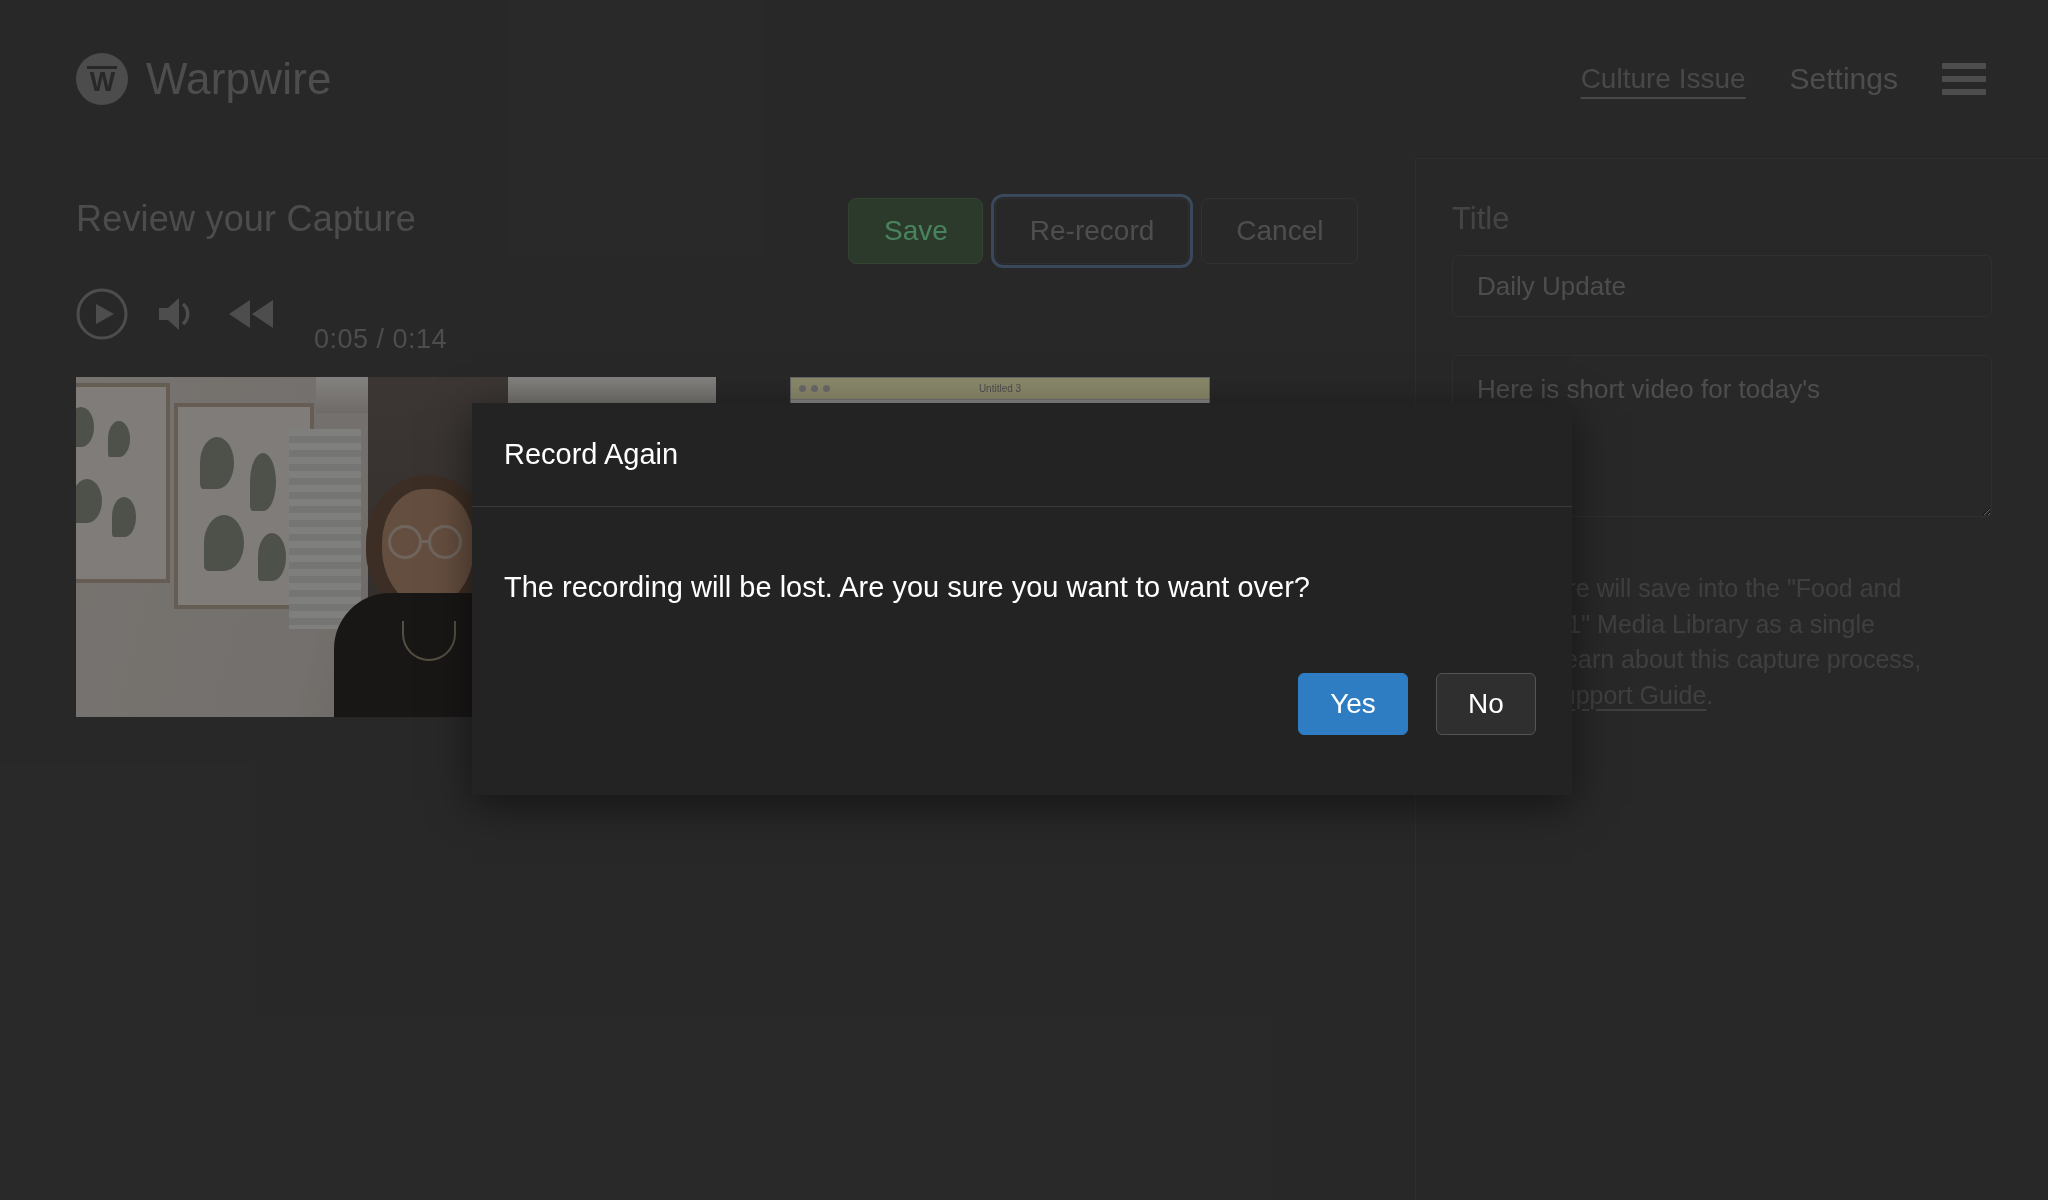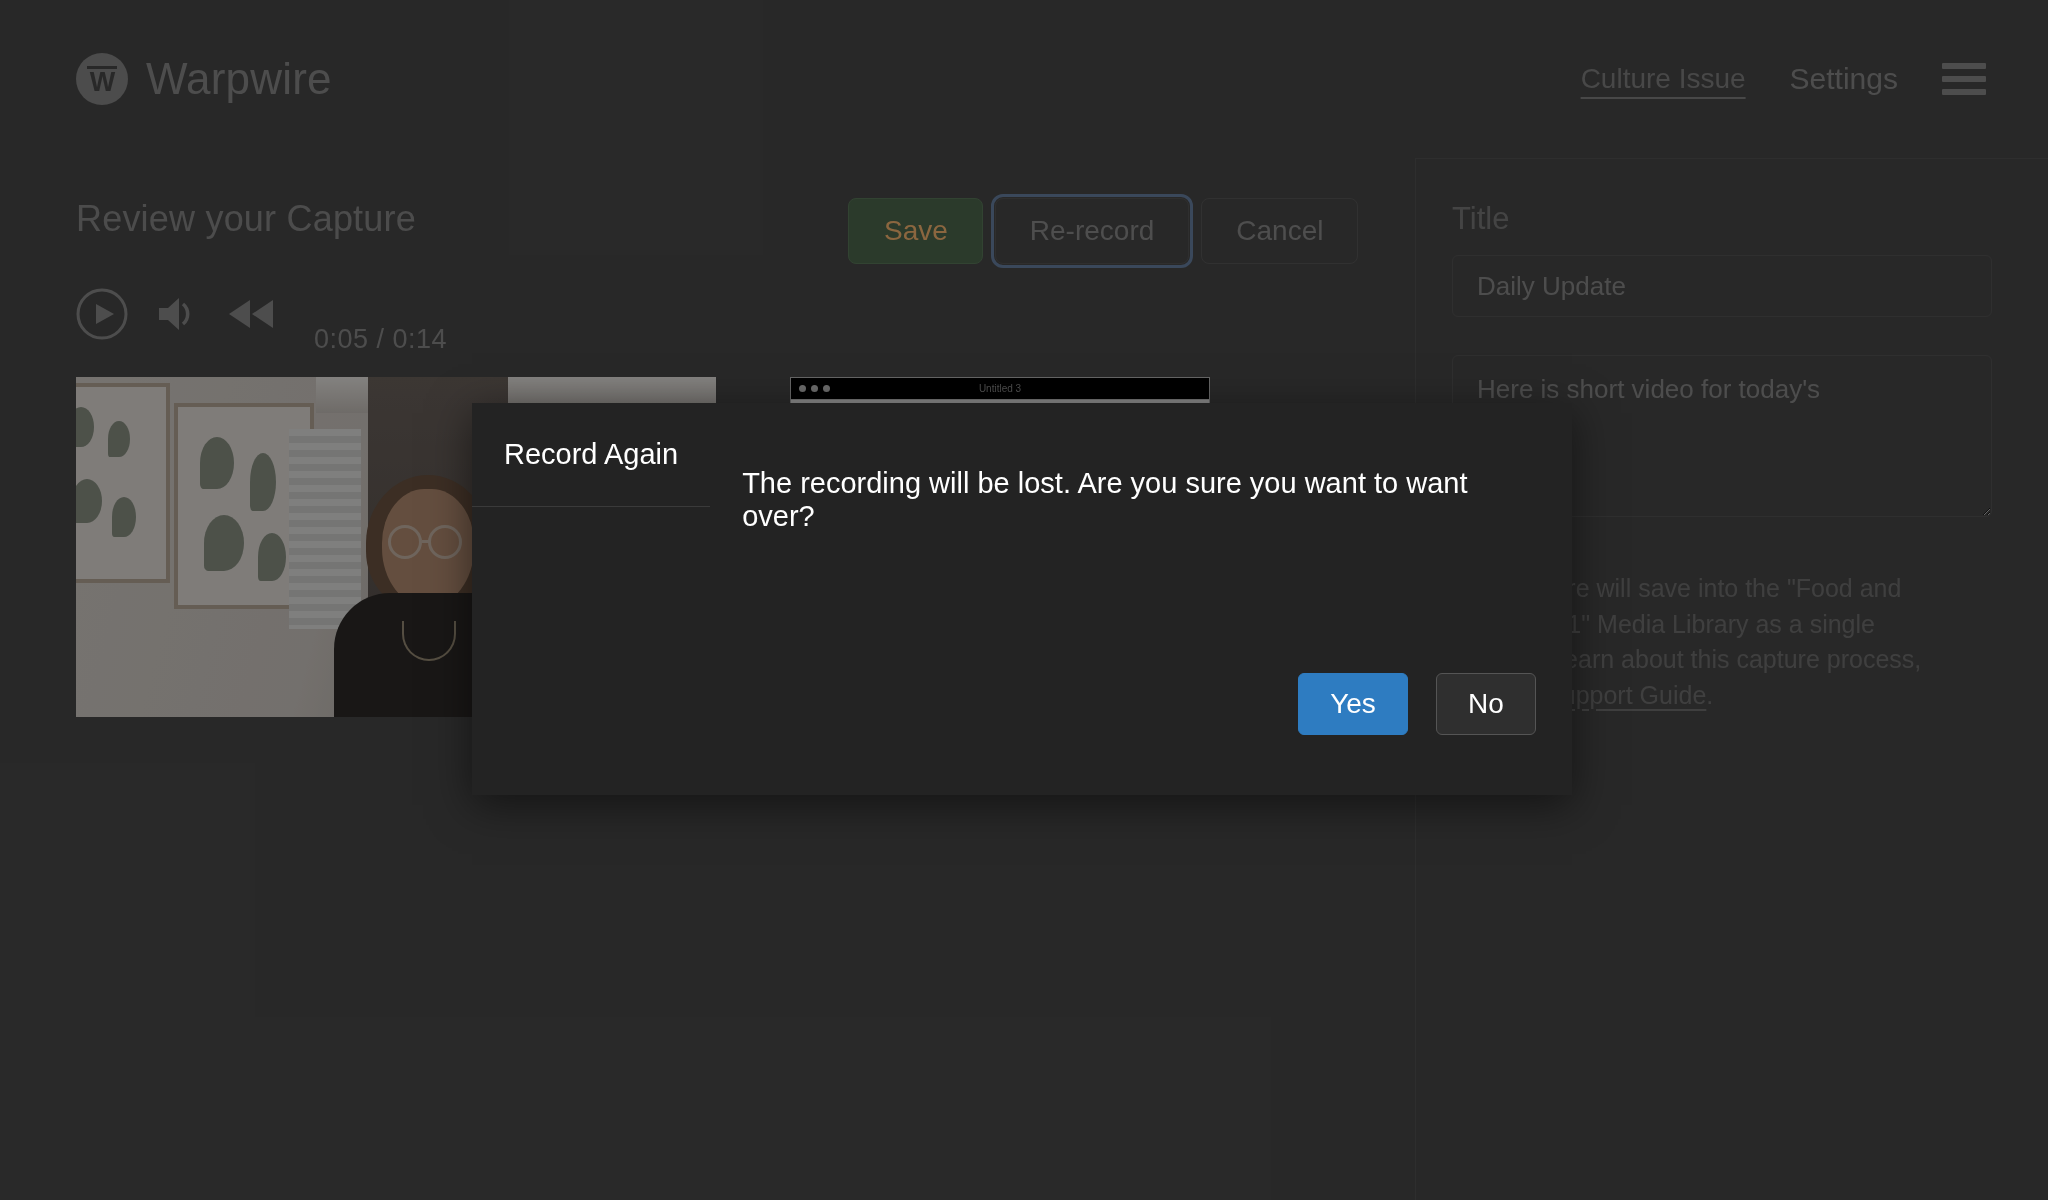--- a/index.html
+++ b/index.html
@@ -118,21 +118,21 @@
     font-size: 28px;
     padding: 16px 34px;
     border-radius: 8px;
     border: 1px solid transparent;
     background: transparent;
     color: #8e8e8e;
     font-family: inherit;
     cursor: pointer;
     line-height: 1.15;
   }
-  .act-btn.save   { background: #4f6b4f; border-color: #5c7a5c; color: #fdba74; padding-left: 35px; }
+  .act-btn.save   { background: #4f6b4f; border-color: #5c7a5c; color: #86efac; padding-left: 35px; }
   .act-btn.cancel { border-color: #5a5a5a; }
   .act-btn.rerecord {
     border-color: #575757;
     outline: 3px solid #6b84a6;
     outline-offset: 1px;
   }
 
   
   #player-controls {
     margin-top: 36px;
@@ -222,21 +222,21 @@
     border-radius: 0 0 28px 28px;
   }
 
   .preview-screen {
     width: 420px; height: 250px;
     background: #efefef;
     border: 1px solid #b9b9b9;
     overflow: hidden;
   }
   .ps-titlebar {
-    height: 22px; background: #000000;
+    height: 22px; background: #fef9c3;
     border-bottom: 1px solid #cfcfcf;
     display: flex; align-items: center; padding: 0 8px;
     position: relative;
   }
   .ps-dot { width: 7px; height: 7px; border-radius: 50%; background: #c2c2c2; margin-right: 5px; }
   .ps-doctitle {
     position: absolute; left: 0; right: 0; text-align: center;
     font-size: 10px; color: #8e8e8e;
   }
   .ps-ribbon {
@@ -304,21 +304,21 @@
   
   #modal-backdrop {
     position: absolute; inset: 0;
     background: rgba(0,0,0,0.45);
   }
   #modal {
     position: absolute;
     left: 472px; top: 403px;
     width: 1100px; height: 392px;
     background: #232323;
-    display: flex; 
+    display: flex; flex-direction: column;
     box-shadow: 0 10px 40px rgba(0,0,0,.5);
   }
   #modal-header {
     height: 104px;
     border-bottom: 1px solid #3a3a3a;
     display: flex; align-items: center;
     padding: 0 32px;
   }
   #modal-title {
     font-size: 29px;

